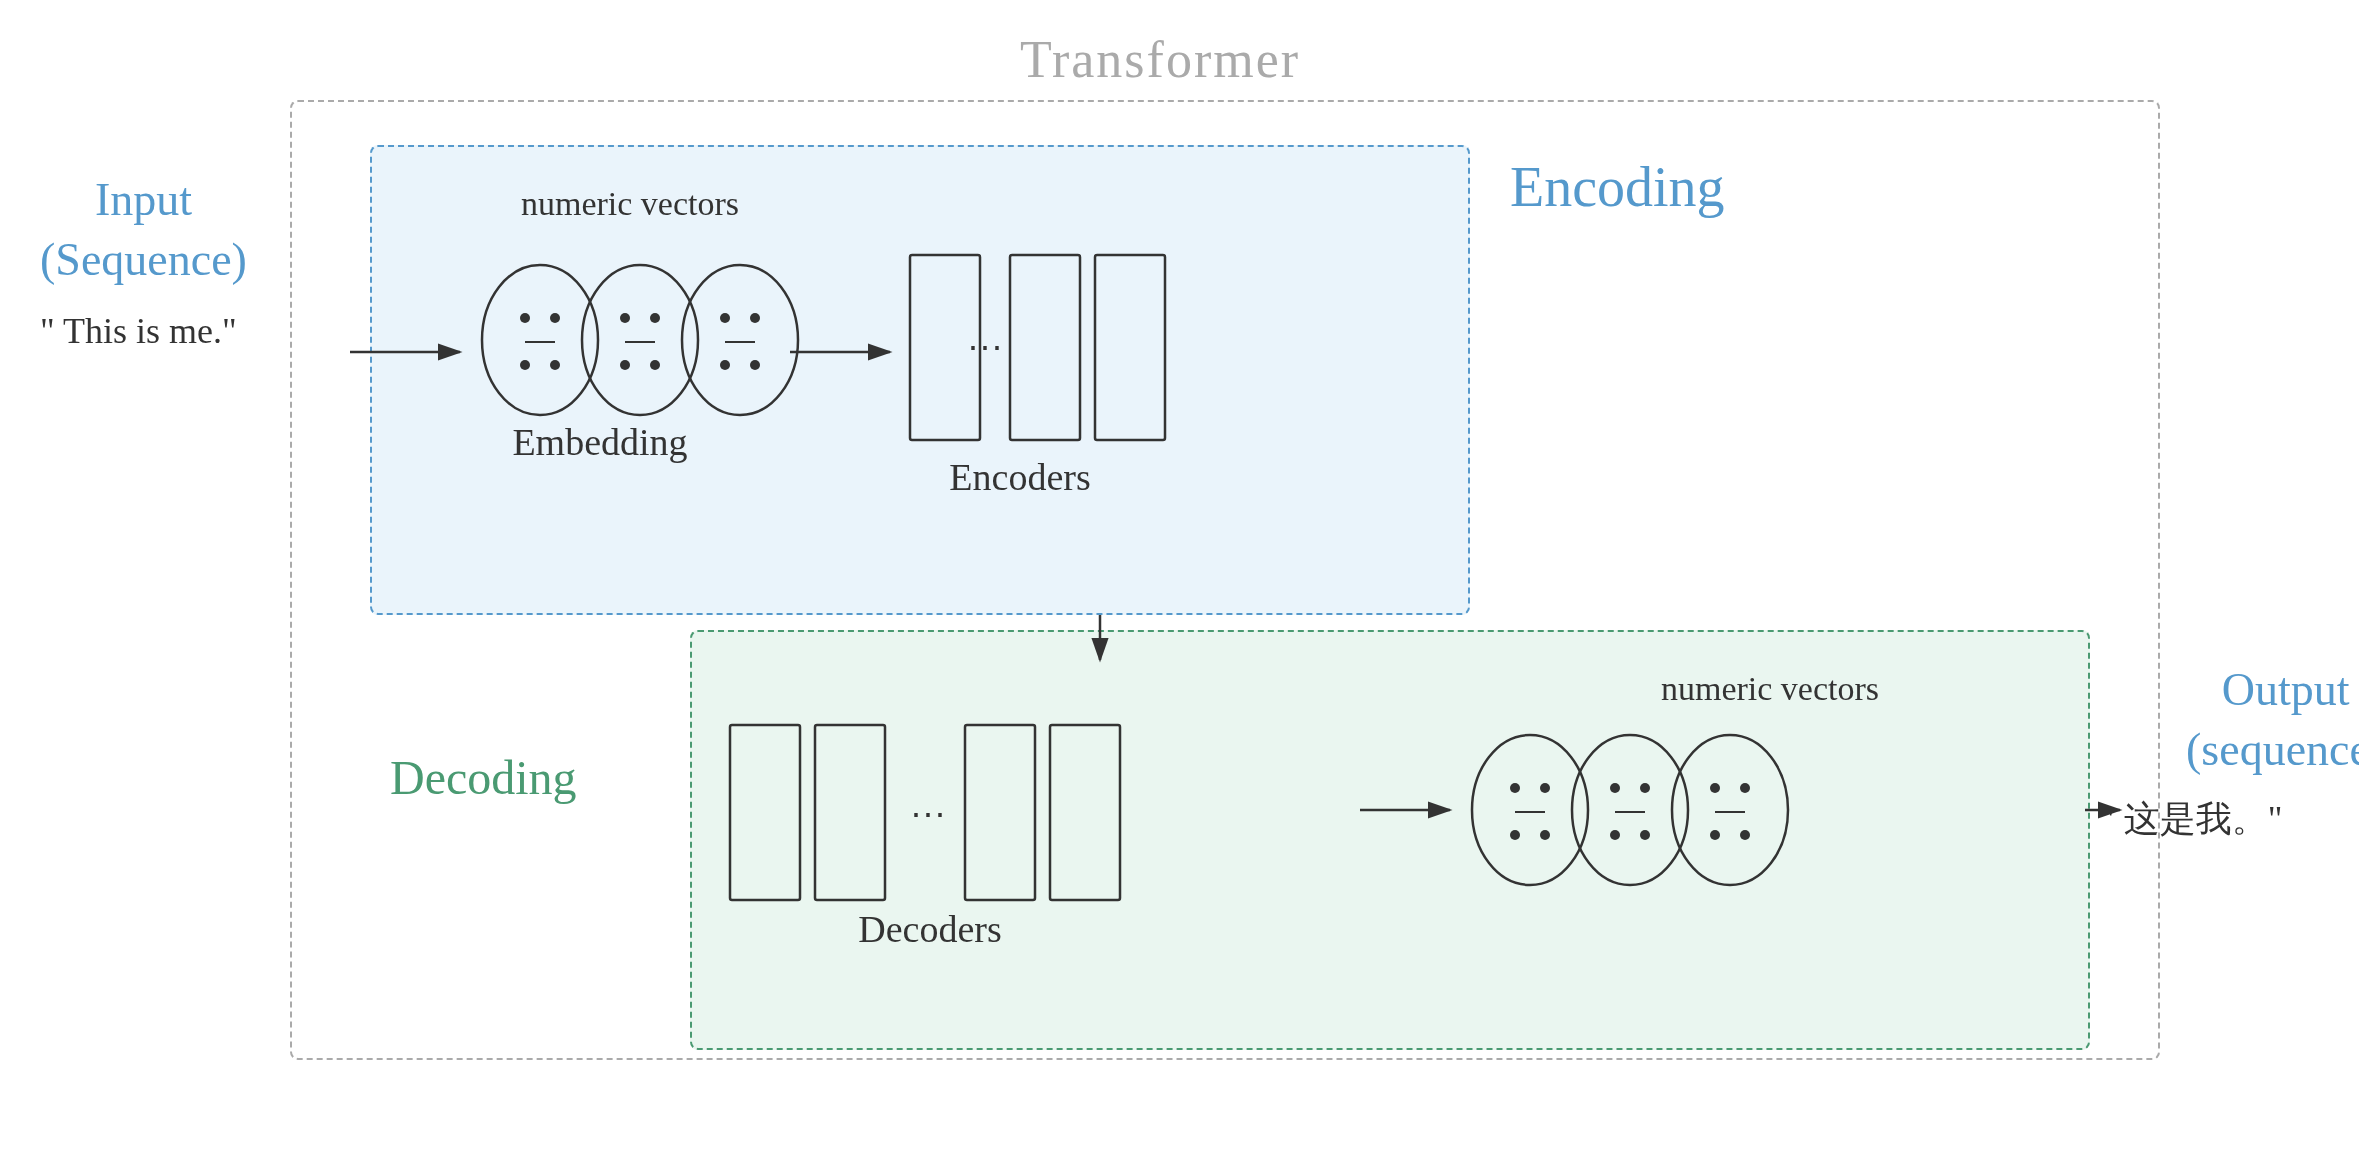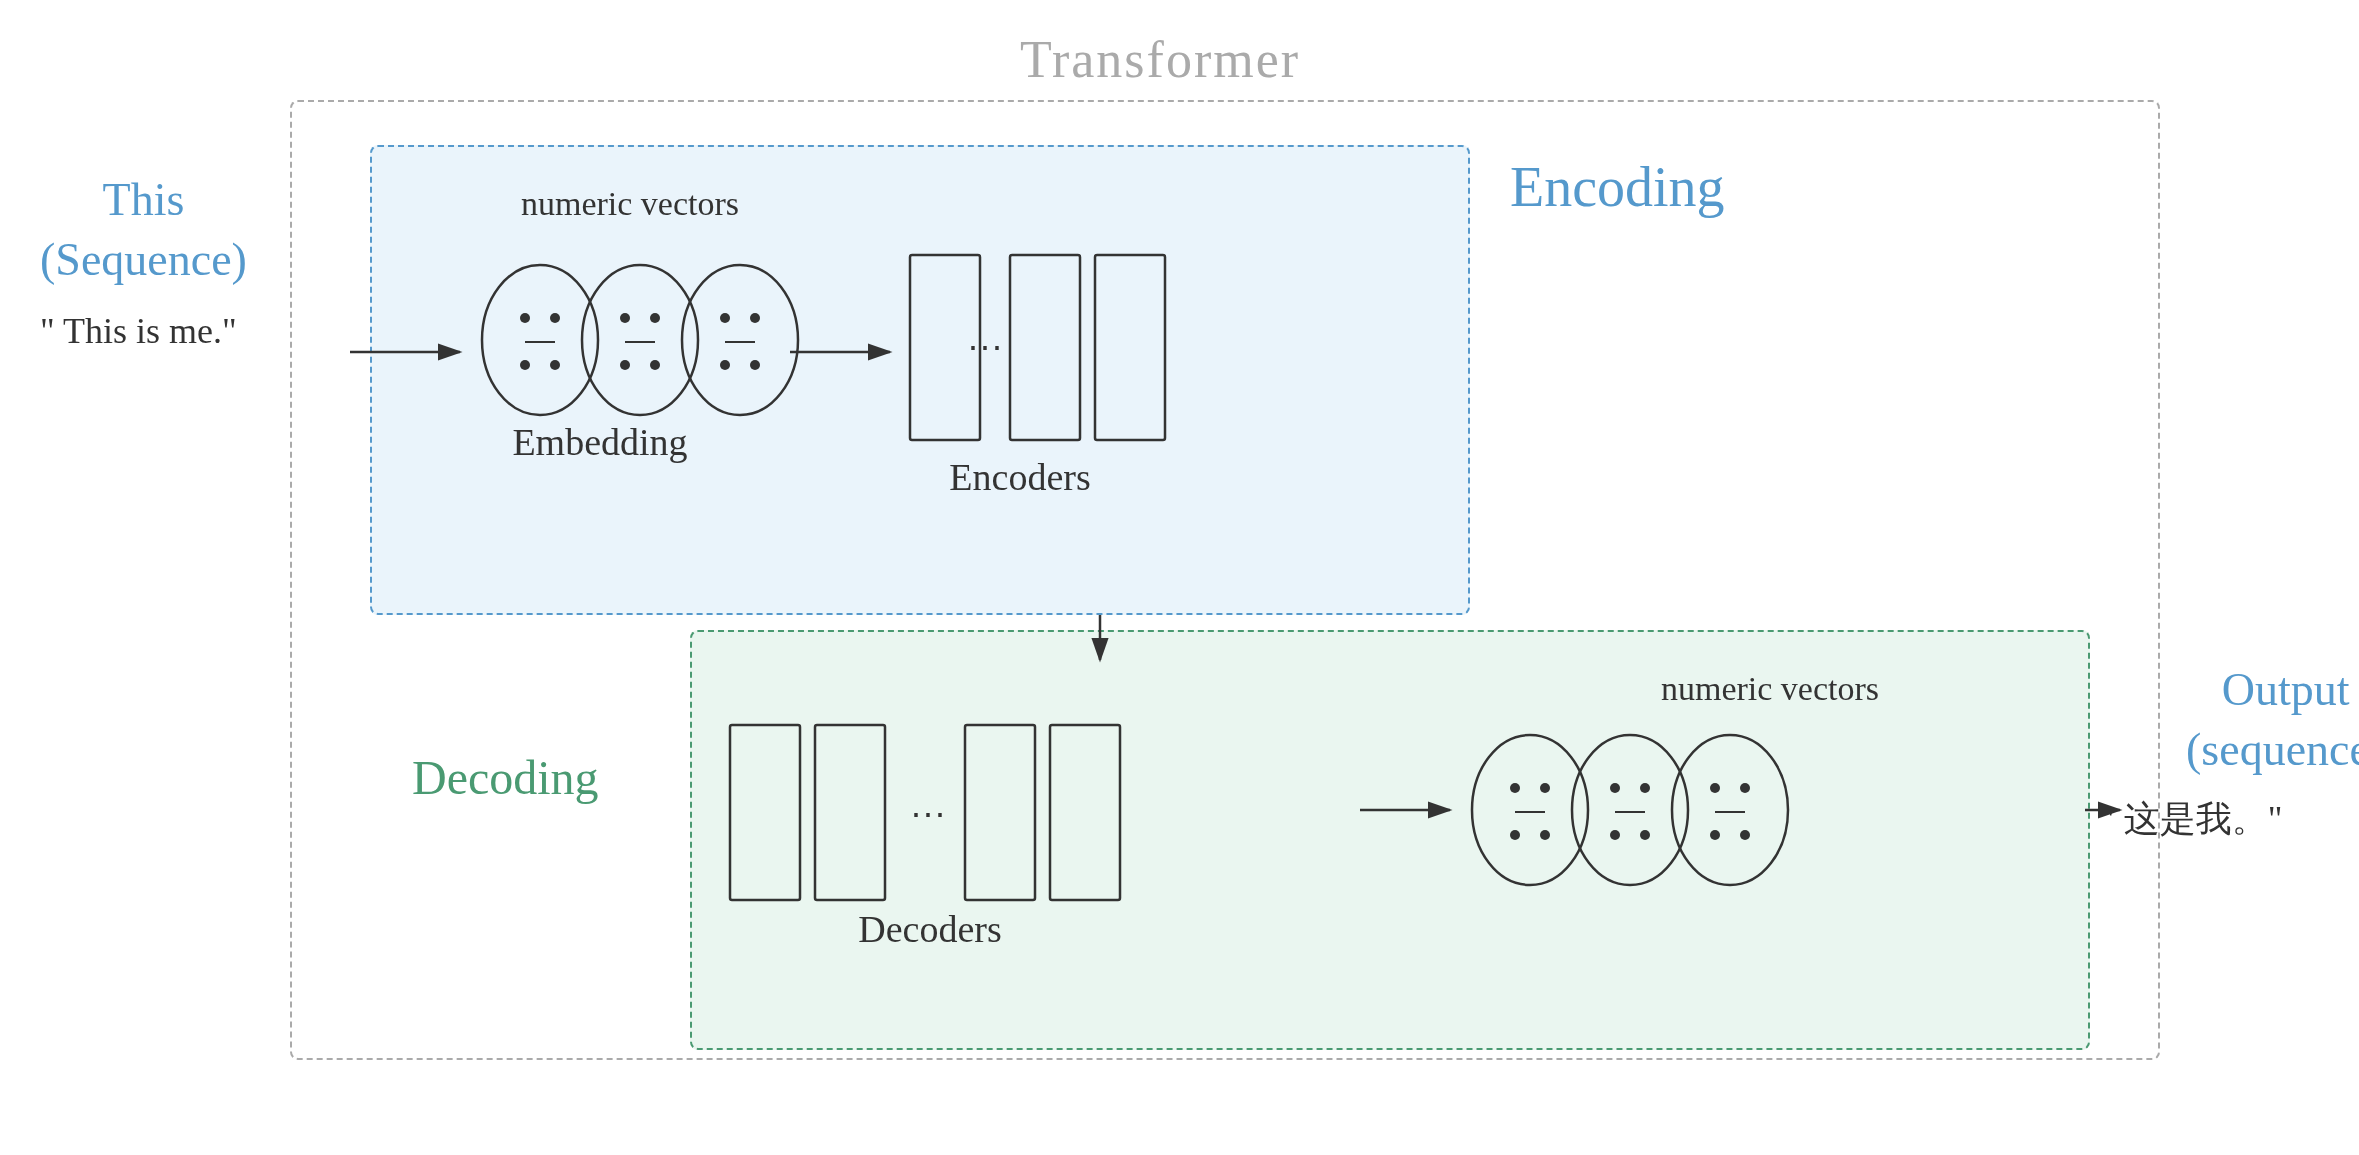--- a/index.html
+++ b/index.html
@@ -71,21 +71,21 @@
       width: 1400px;
       height: 420px;
       background: rgba(150, 210, 180, 0.2);
       border: 2.5px dashed #4a9a72;
       border-radius: 8px;
     }
 
     .decoding-label {
       position: absolute;
       top: 750px;
-      left: 412px;
+      left: 390px;
       font-size: 48px;
       color: #4a9a72;
       font-family: 'Segoe UI', cursive;
     }
 
     
     .input-label {
       position: absolute;
       top: 170px;
       left: 40px;
@@ -144,21 +144,21 @@
 
   <div class="encoding-box"></div>
 
   <div class="encoding-label">Encoding</div>
 
   <div class="decoding-box"></div>
 
   <div class="decoding-label">Decoding</div>
 
   <div class="input-label">
-    <span style="display:block; white-space:pre-line;">This
+    <span style="display:block; white-space:pre-line;">Input
 (Sequence)</span>
   </div>
 
   <div class="input-text">" This is me."</div>
 
   <div class="output-label">
     <span style="display:block; white-space:pre-line;margin-left:26px;">Output
 (sequence)</span>
   </div>
 

